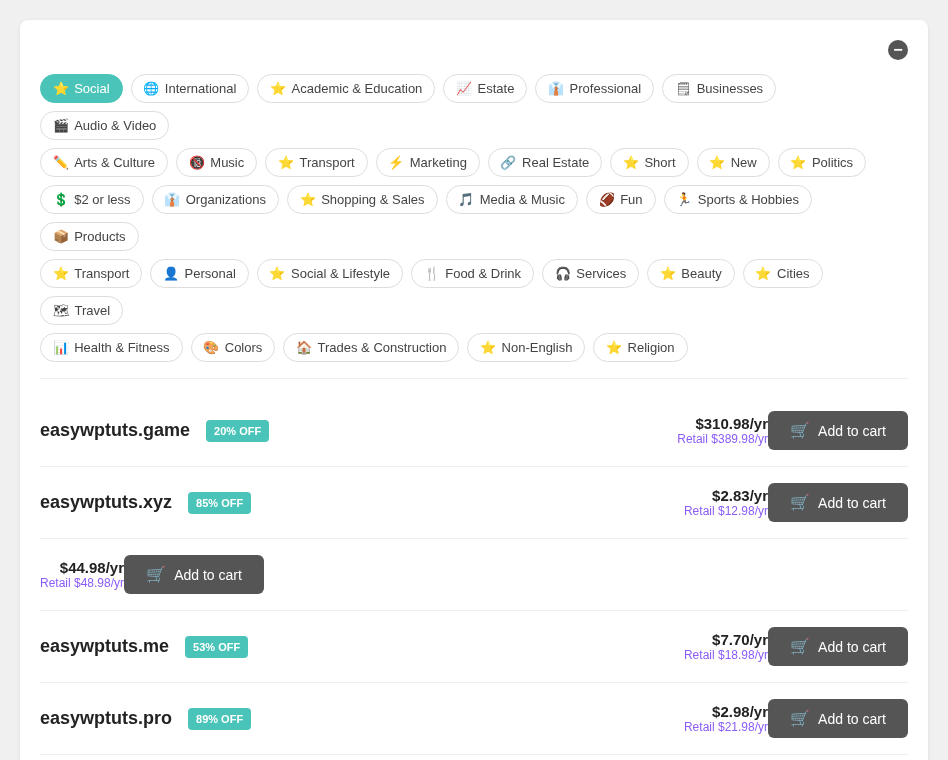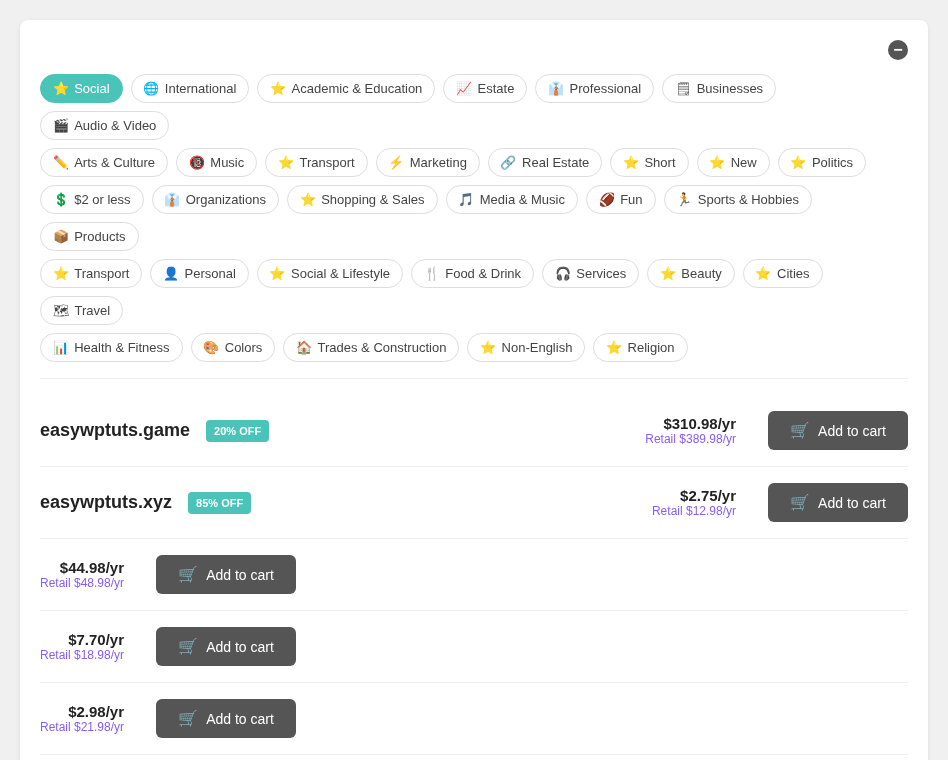--- a/index.html
+++ b/index.html
@@ -111,21 +111,21 @@
       font-size: 11px;
       font-weight: 700;
       color: #fff;
     }
     .badge-off {
       background: #4ac4b8;
     }
     .domain-right {
       display: flex;
       align-items: center;
-      gap: 32px;
+      gap: 0;
     }
     .price-block {
       text-align: right;
     }
     .price-main {
       font-size: 15px;
       font-weight: 700;
       color: #222;
     }
     .price-retail {
@@ -336,21 +336,21 @@
           </button>
         </div>
       </div>
       <div class="domain-row">
         <div class="domain-left">
           <span class="domain-name">easywptuts.xyz</span>
           <span class="badge badge-off">85% OFF</span>
         </div>
         <div class="domain-right">
           <div class="price-block">
-            <div class="price-main">$2.75/yr</div>
+            <div class="price-main">$2.83/yr</div>
             <div class="price-retail">Retail $12.98/yr</div>
           </div>
           <button class="add-to-cart-btn">
             <span class="cart-icon">🛒</span>
             <span>Add to cart</span>
           </button>
         </div>
       </div>
       <div class="domain-row">
         <div class="domain-right">
@@ -358,32 +358,40 @@
             <div class="price-main">$44.98/yr</div>
             <div class="price-retail">Retail $48.98/yr</div>
           </div>
           <button class="add-to-cart-btn">
             <span class="cart-icon">🛒</span>
             <span>Add to cart</span>
           </button>
         </div>
       </div>
       <div class="domain-row">
+        <div class="domain-left">
+          <span class="domain-name">easywptuts.me</span>
+          <span class="badge badge-off">53% OFF</span>
+        </div>
         <div class="domain-right">
           <div class="price-block">
             <div class="price-main">$7.70/yr</div>
             <div class="price-retail">Retail $18.98/yr</div>
           </div>
           <button class="add-to-cart-btn">
             <span class="cart-icon">🛒</span>
             <span>Add to cart</span>
           </button>
         </div>
       </div>
       <div class="domain-row">
+        <div class="domain-left">
+          <span class="domain-name">easywptuts.pro</span>
+          <span class="badge badge-off">89% OFF</span>
+        </div>
         <div class="domain-right">
           <div class="price-block">
             <div class="price-main">$2.98/yr</div>
             <div class="price-retail">Retail $21.98/yr</div>
           </div>
           <button class="add-to-cart-btn">
             <span class="cart-icon">🛒</span>
             <span>Add to cart</span>
           </button>
         </div>

